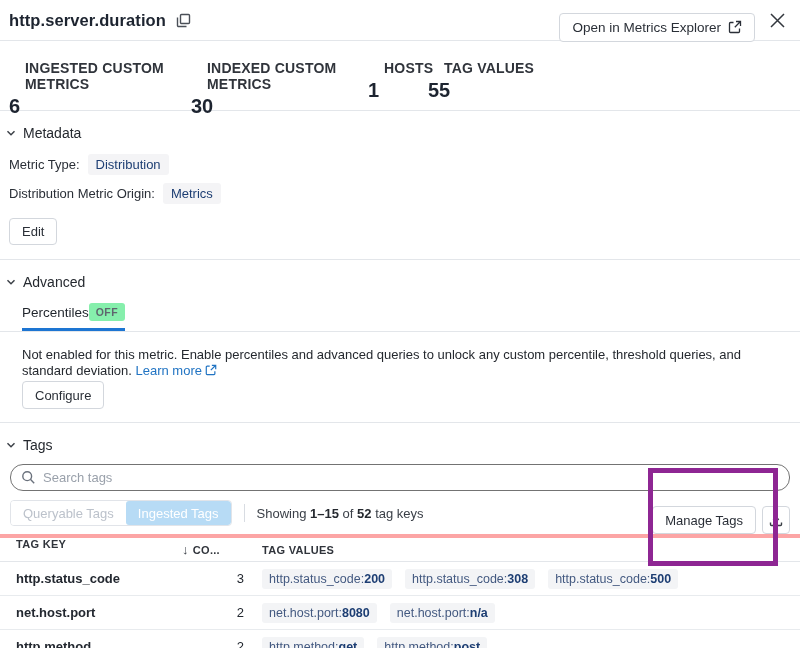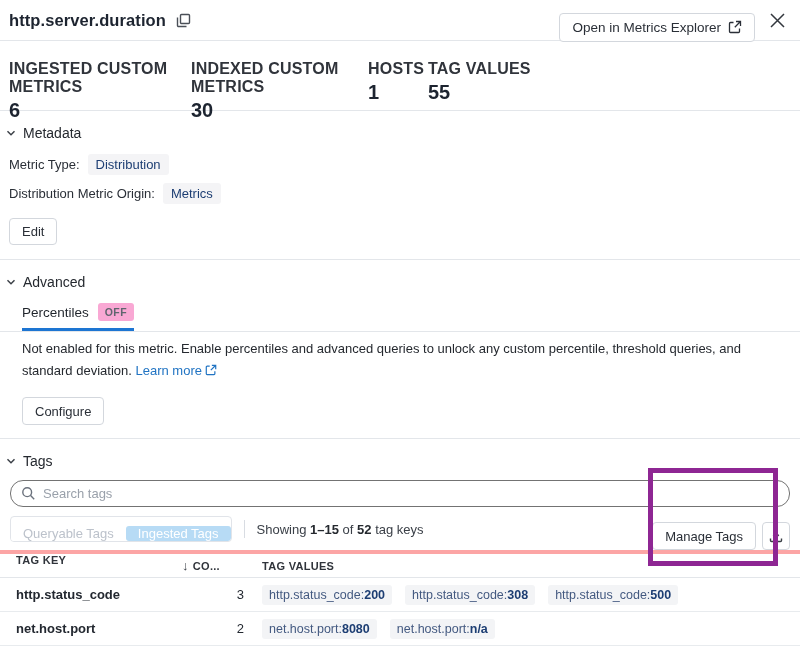--- a/index.html
+++ b/index.html
@@ -21,21 +21,21 @@
     display: inline-flex; align-items: center; gap: 7px;
     background: #fff; border: 1px solid #d3d7dd; border-radius: 4px;
     font-family: inherit; font-size: 13px; color: #2a2f37; cursor: pointer;
     padding: 0 12px; height: 28px; margin-top: 14px;
   }
   .btn-open { height: 29px; font-size: 13.5px; }
   .topbar-right { display: flex; align-items: center; gap: 12px; }
 
   
   .stats { display: flex; padding: 19px 0 0 9px; height: 69px; }
-  .stat-label { font-size: 16px; font-weight: 700; color: #30343b; letter-spacing: 0.2px; }
+  .stat-label { font-size: 14px; font-weight: 700; color: #30343b; letter-spacing: 0.2px; margin-left: 16px; }
   .stat-value { font-size: 20px; font-weight: 600; color: #1d2430; margin-top: 3px; }
   .stat:nth-child(1) { width: 182px; }
   .stat:nth-child(2) { width: 177px; }
   .stat:nth-child(3) { width: 60px; }
 
   
   .section-head { display: flex; align-items: center; gap: 6px; margin: 14px 0 0 5px; }
   .section-head .label { font-size: 14px; font-weight: 500; color: #25292f; }
   .chev { display: inline-flex; }
 
@@ -44,43 +44,43 @@
   .meta-row + .meta-row { margin-top: 8px; }
   .meta-label { color: #2a2f37; }
   .pill-badge {
     background: #f4f4f6; border-radius: 3px; padding: 3px 8px;
     color: #1d3e73; font-size: 13px;
   }
   .btn-edit { margin: 14px 0 14px 9px; height: 27px; }
 
   
   .tabs-row { margin-top: 13px; border-bottom: 1px solid #e3e6ea; padding-left: 22px; }
-  .tab { display: inline-flex; align-items: center; gap: 9px; padding-bottom: 7px; border-bottom: 3px solid #1d75d2; cursor: pointer; }
+  .tab { display: inline-flex; align-items: center; padding-bottom: 7px; border-bottom: 3px solid #1d75d2; cursor: pointer; }
   .tab-label { font-size: 13.5px; color: #1f242b; }
   .off-badge {
-    background: #f9a8d4; color: #5f656e; font-size: 10.5px; font-weight: 700;
+    background: #86efac; color: #5f656e; font-size: 10.5px; font-weight: 700;
     border-radius: 3px; padding: 3px 7px; letter-spacing: 0.4px;
   }
-  .adv-text { margin: 6px 22px 0 22px; line-height: 22px; color: #25292f; max-width: 760px; }
+  .adv-text { margin: 15px 22px 0 22px; line-height: 16px; color: #25292f; max-width: 760px; }
   .link { color: #2174c3; text-decoration: none; cursor: pointer; }
   .ext-icon-inline { display: inline-block; vertical-align: -1px; margin-left: 3px; }
-  .btn-configure { margin: 15px 0 13px 22px; height: 28px; }
+  .btn-configure { margin: 2px 0 13px 22px; height: 28px; }
 
   
   .search-wrap { position: relative; margin: 11px 10px 0 10px; }
   .search-input {
     width: 100%; height: 27px; border: 1px solid #737373; border-radius: 13px;
     padding: 0 10px 0 32px; font-family: inherit; font-size: 13px; color: #2a2f37;
     outline: none;
   }
   .search-input::placeholder { color: #9aa1ab; }
   .search-icon { position: absolute; left: 11px; top: 6px; }
 
   .controls-row { display: flex; align-items: center; margin: 8px 10px 0 10px; height: 28px; }
-  .toggle-group { display: flex; border: 1px solid #e1e4e9; border-radius: 4px; overflow: hidden; height: 26px; align-items: flex-end; }
+  .toggle-group { display: flex; border: 1px solid #e1e4e9; border-radius: 4px; overflow: hidden; height: 26px; }
   .toggle-seg { display: flex; align-items: center; padding: 0 12px; font-size: 13px; cursor: pointer; }
   .toggle-seg.inactive { background: #fff; color: #bcc2cb; }
   .toggle-seg.active { background: #b7dbf5; color: #ffffff; border-radius: 3px; }
   .vsep { width: 1px; height: 18px; background: #d8dce2; margin: 0 12px; }
   .showing { color: #3b4048; }
   .showing b { color: #25292f; }
   .controls-spacer { flex: 1; }
   .btn-manage { height: 28px; margin-right: 6px; }
   .btn-download { width: 28px; height: 28px; padding: 0; justify-content: center; }
 

